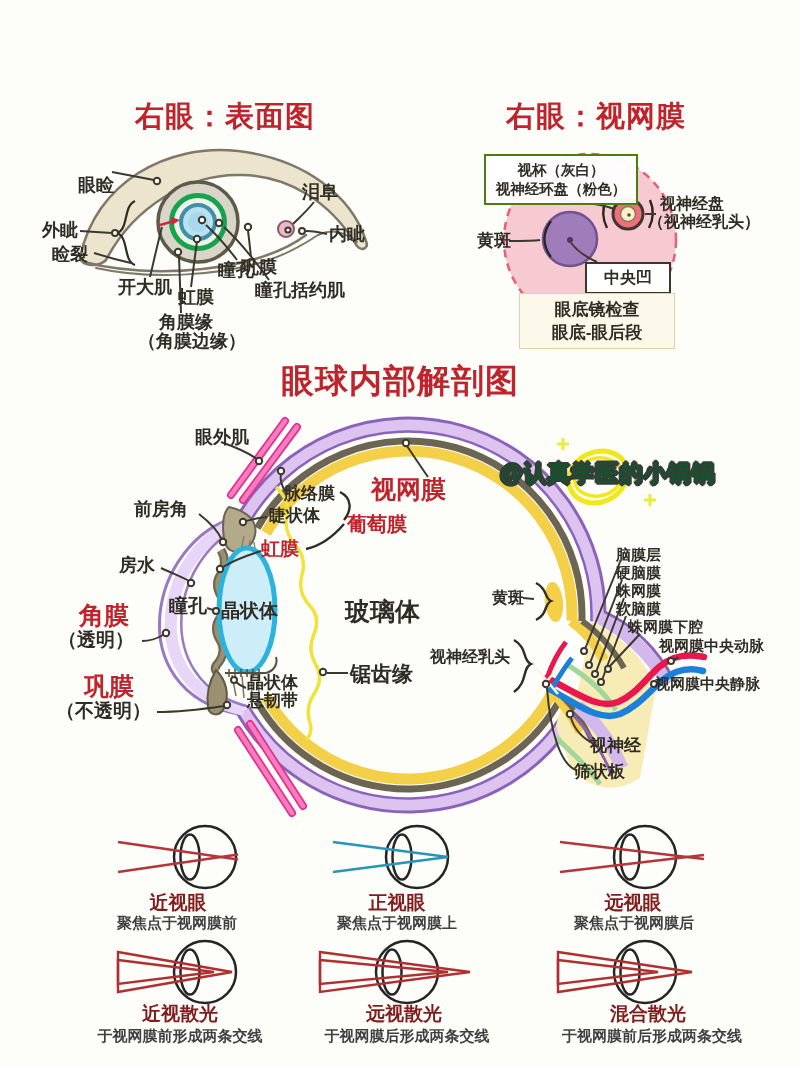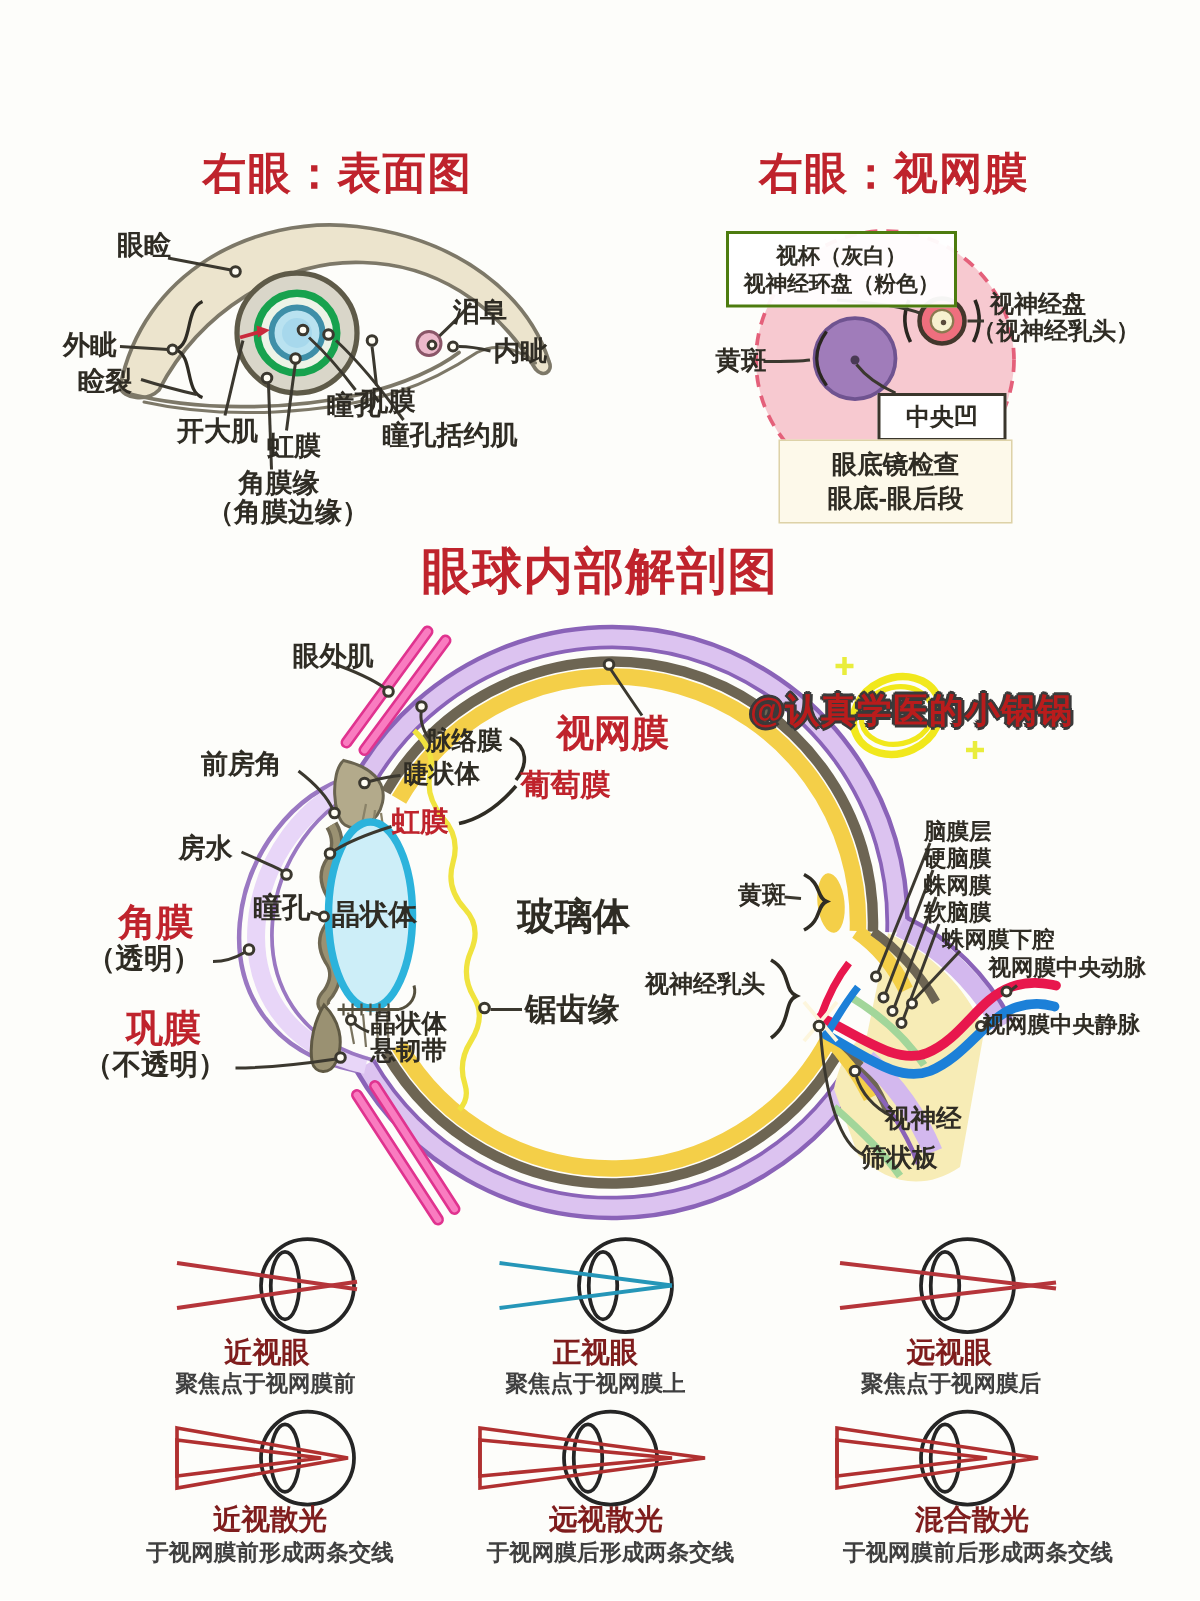--- a/index.html
+++ b/index.html
@@ -7,21 +7,21 @@
         font-family:"Liberation Sans","DejaVu Sans",sans-serif;}
   svg{position:absolute;left:0;top:0;}
   .lbl{position:absolute;font-weight:700;color:#2f2c24;white-space:nowrap;line-height:1.08;}
   .red{color:#bf232c;}
   .blue{color:#7f1d1d;}
   .bc{transform:translateX(-50%);text-align:center;}
   .box{position:absolute;display:flex;flex-direction:column;justify-content:center;align-items:center;
        font-weight:700;color:#2f2c24;text-align:center;}
   #title{font-size:46px;font-weight:800;letter-spacing:2px;}
   .subt{font-size:29px;font-weight:800;letter-spacing:1px;}
-  #wmark{position:absolute;font-weight:800;font-size:23px;color:#b91c1c;letter-spacing:1px;
+  #wmark{position:absolute;font-weight:800;font-size:23px;color:#14532d;letter-spacing:1px;
          text-shadow:-2px 0 0 #3a3a3a,2px 0 0 #3a3a3a,0 -2px 0 #3a3a3a,0 2px 0 #3a3a3a,
          -1px -1px 0 #3a3a3a,1px 1px 0 #3a3a3a,-1px 1px 0 #3a3a3a,1px -1px 0 #3a3a3a;}
 </style>
 </head>
 <body>
 
 <div id="page">
 
 <svg width="800" height="1067" viewBox="0 0 800 1067">
 
@@ -265,30 +265,30 @@
           <path d="M 320 960 L 448 972 L 320 984 Z"></path>
       <path d="M 558 952 L 692 972 L 558 992 Z"></path>
           <path d="M 558 960 L 658 972 L 558 984 Z"></path>
     </g>
   </g>
 </svg>
 
 <div class="lbl red subt bc" style="left:225px;top:101px;">右眼：表面图</div>
 <div class="lbl red subt bc" style="left:596px;top:101px;">右眼：视网膜</div>
 
-<div class="lbl" style="left:78px;top:154px;font-size:18px;">眼睑</div>
+<div class="lbl" style="left:78px;top:176px;font-size:18px;">眼睑</div>
 <div class="lbl" style="left:42px;top:221px;font-size:18px;">外眦</div>
 <div class="lbl" style="left:52px;top:245px;font-size:18px;">睑裂</div>
 <div class="lbl" style="left:118px;top:278px;font-size:18px;">开大肌</div>
 <div class="lbl" style="left:178px;top:288px;font-size:18px;">虹膜</div>
 <div class="lbl" style="left:218px;top:261px;font-size:18px;">瞳孔</div>
 <div class="lbl" style="left:255px;top:281px;font-size:18px;">瞳孔括约肌</div>
 <div class="lbl bc" style="left:186px;top:313px;font-size:18px;">角膜缘</div>
 <div class="lbl bc" style="left:192px;top:332px;font-size:18px;">（角膜边缘）</div>
-<div class="lbl" style="left:302px;top:183px;font-size:18px;margin-top:16px;">泪阜</div>
+<div class="lbl" style="left:302px;top:183px;font-size:18px;">泪阜</div>
 <div class="lbl" style="left:329px;top:225px;font-size:18px;">内眦</div>
 <div class="lbl" style="left:241px;top:258px;font-size:18px;">巩膜</div>
 
 <div class="box" style="left:484px;top:154px;width:150px;height:47px;background:rgba(255,255,255,.95);border:2px solid #4d7c0f;font-size:14.5px;">
   <div>视杯（灰白）</div>
   <div>视神经环盘（粉色）</div>
 </div>
 <div class="lbl" style="left:660px;top:195px;font-size:16px;">视神经盘</div>
 <div class="lbl" style="left:648px;top:213px;font-size:16px;">（视神经乳头）</div>
 <div class="lbl" style="left:477px;top:232px;font-size:17px;">黄斑</div>

